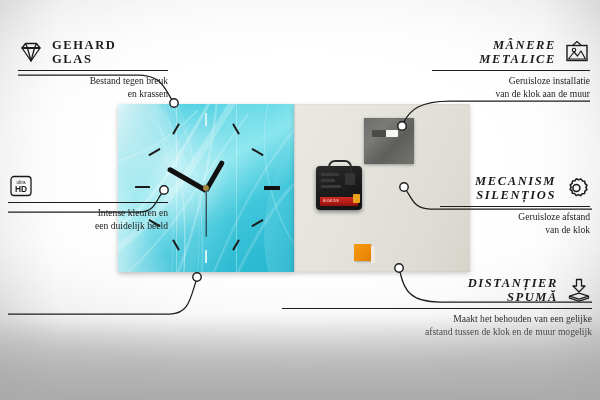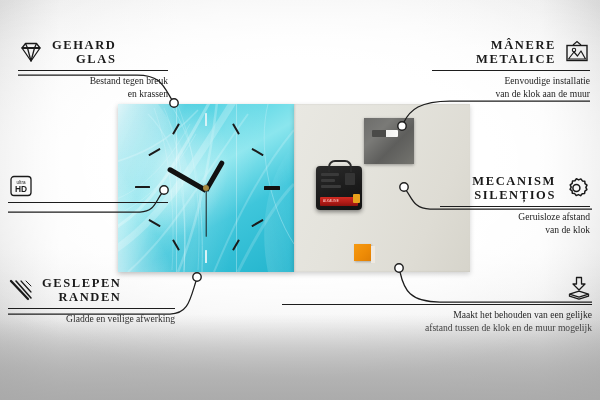--- a/index.html
+++ b/index.html
@@ -96,23 +96,23 @@
   .co-head{display:flex;align-items:center;gap:8px;}
   .co-title{
     font-family:"Liberation Serif", serif;font-weight:bold;font-size:12.5px;
     letter-spacing:1.6px;color:#1a1a1a;line-height:14px;text-transform:uppercase;white-space:pre-line;
   }
   .co-rule{height:1.3px;background:#1d1d1d;margin:4px 0 4px 0;}
   .co-desc{
     font-family:"Liberation Serif", serif;font-size:9.6px;color:#232323;line-height:12.4px;white-space:pre-line;
   }
   .left .co-head{justify-content:flex-start;}
-  .left .co-title{text-align:right;}
+  .left .co-title{text-align:left;}
   .left .co-desc{text-align:right;}
-  .right .co-head{justify-content:flex-end;}
+  .right .co-head{justify-content:flex-end;font-style:italic;}
   .right .co-title{text-align:right;}
   .right .co-desc{text-align:right;}
   .ico{width:26px;height:24px;flex:0 0 26px;display:block;}
 
   svg.connector{position:absolute;left:0;top:0;width:600px;height:400px;pointer-events:none;}
 </style>
 </head>
 <body>
 
 <div id="stage">
@@ -247,52 +247,38 @@
 
   <div class="callout left" style="left:8px;top:174px;width:160px">
     <div class="co-head">
       <svg class="ico" viewBox="0 0 26 24">
         <rect x="3" y="2.5" width="20" height="19" rx="3" ry="3" fill="none" stroke="#1a1a1a" stroke-width="1.3"></rect>
         <text x="13" y="10.2" font-family="Liberation Sans, sans-serif" font-size="4.6" text-anchor="middle" fill="#1a1a1a">ultra</text>
         <text x="13" y="18.4" font-family="Liberation Sans, sans-serif" font-size="8.4" font-weight="bold" text-anchor="middle" fill="#1a1a1a">HD</text>
       </svg>
     </div>
     <div class="co-rule" style="width:160px"></div>
-  </div>
-
-  <div class="callout left" style="left:8px;top:276px;width:167px">
-    <div class="co-head">
-      <svg class="ico" viewBox="0 0 26 24">
-        <g stroke="#1a1a1a" stroke-linecap="round">
-          <path d="M3,3 L20,21" stroke-width="2.3"></path>
-          <path d="M8,3 L23,20" stroke-width="1.6"></path>
-          <path d="M13,3 L23,14" stroke-width="1.2"></path>
-          <path d="M18,3 L23,8" stroke-width="1"></path>
-        </g>
-      </svg>
-      <div class="co-title">GESLEPEN
-RANDEN</div>
-    </div>
-    <div class="co-rule" style="width:167px"></div>
-    <div class="co-desc">Gladde en veilige afwerking</div>
-  </div>
+    <div class="co-desc">Intense kleuren en
+een duidelijk beeld</div>
+  </div>
+
 
   <div class="callout right" style="left:432px;top:38px;width:158px">
     <div class="co-head">
       <div class="co-title">MÂNERE
 METALICE</div>
       <svg class="ico" viewBox="0 0 26 24">
         <path d="M9,5 L13,1.5 L17,5" fill="none" stroke="#1a1a1a" stroke-width="1.2"></path>
         <rect x="3" y="5.5" width="20" height="15" fill="none" stroke="#1a1a1a" stroke-width="1.4"></rect>
         <path d="M4.5,19 L10,12 L13.5,16 L17,11 L21.5,19 Z" fill="none" stroke="#1a1a1a" stroke-width="1.2" stroke-linejoin="round"></path>
         <circle cx="10" cy="10" r="1.7" fill="none" stroke="#1a1a1a" stroke-width="1.1"></circle>
       </svg>
     </div>
     <div class="co-rule" style="width:158px"></div>
-    <div class="co-desc">Eenvoudige installatie
+    <div class="co-desc">Geruisloze installatie
 van de klok aan de muur</div>
   </div>
 
   <div class="callout right" style="left:440px;top:174px;width:150px">
     <div class="co-head">
       <div class="co-title">MECANISM
 SILENȚIOS</div>
       <svg class="ico" viewBox="0 0 26 24">
         <g fill="none" stroke="#1a1a1a" stroke-width="1.5" stroke-linejoin="round">
           <path d="M13,2.8 l2.3,1.1 2.2,-1 1.5,2 2.4,0.3 0.2,2.4 2,1.6 -1.1,2.2 1,2.2 -2,1.5 -0.3,2.4 -2.4,0.2 -1.6,2 -2.2,-1.1 -2.2,1 -1.5,-2 -2.4,-0.3 -0.2,-2.4 -2,-1.6 1.1,-2.2 -1,-2.2 2,-1.5 0.3,-2.4 2.4,-0.2 Z" transform="translate(-0.6,0)"></path>
@@ -300,20 +286,22 @@
         </g>
       </svg>
     </div>
     <div class="co-rule" style="width:150px"></div>
     <div class="co-desc">Geruisloze afstand
 van de klok</div>
   </div>
 
   <div class="callout right" style="left:282px;top:276px;width:310px">
     <div class="co-head">
+      <div class="co-title">DISTANȚIER
+SPUMĂ</div>
       <svg class="ico" viewBox="0 0 26 24">
         <g fill="none" stroke="#1a1a1a" stroke-width="1.3" stroke-linejoin="round">
           <path d="M10.5,1.5 L15.5,1.5 L15.5,8 L19,8 L13,14 L7,8 L10.5,8 Z"></path>
           <path d="M13,15.2 L22.5,18.2 L13,21.2 L3.5,18.2 Z"></path>
           <path d="M3.5,18.2 L3.5,20.2 L13,23.2 L22.5,20.2 L22.5,18.2"></path>
         </g>
       </svg>
     </div>
     <div class="co-rule" style="width:310px"></div>
     <div class="co-desc">Maakt het behouden van een gelijke

